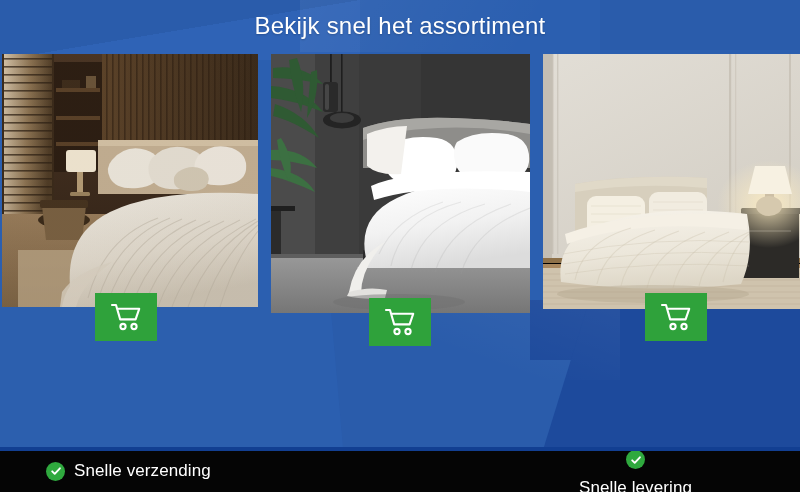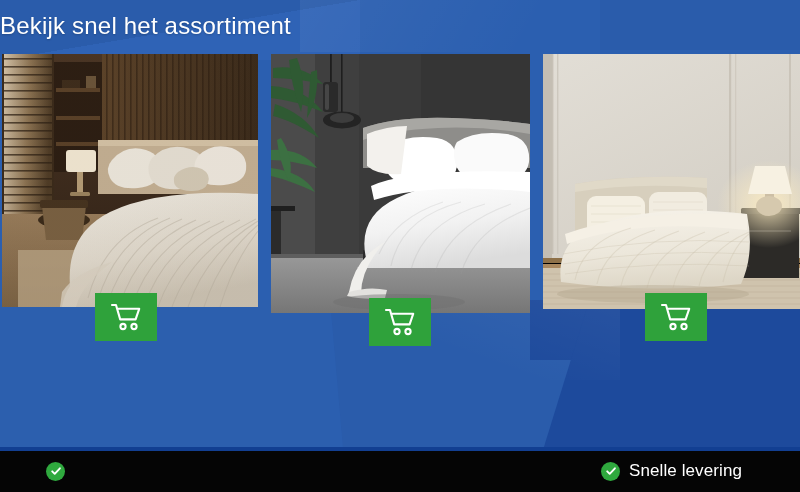--- a/index.html
+++ b/index.html
@@ -48,21 +48,21 @@
     background:linear-gradient(120deg, rgba(255,255,255,.055), rgba(255,255,255,0) 70%);
   }
   .facet-wedge {
     left:430px; top:300px; width:190px; height:80px;
     background:linear-gradient(200deg, rgba(255,255,255,.05), rgba(255,255,255,0) 75%);
   }
 
   
   .header {
     position:absolute; left:0; top:0; width:800px; height:52px;
-    display:flex; align-items:center; 
+    display:flex; align-items:center; justify-content:center;
     z-index:5;
   }
   .header-title {
     color:#ffffff;
     font-size:24px;
     letter-spacing:.2px;
     text-shadow:0 1px 2px rgba(0,0,0,.20);
     white-space:nowrap;
   }
 
@@ -103,21 +103,21 @@
     position:absolute; left:0; top:447px; width:800px; height:4px;
     background:#123f92; z-index:11;
   }
   .feature {
     position:absolute;
     display:flex; align-items:center; gap:9px;
     height:42px;
   }
   #feature-0 { left:46px;  }
   #feature-1 { left:317px; }
-  #feature-2 { left:601px; }
+  #feature-2 { left:579px;flex-direction:column; }
   .check-icon {
     width:19px; height:19px; border-radius:50%;
     background:#2fa93e;
     display:flex; align-items:center; justify-content:center;
     flex:0 0 auto;
   }
   .check-icon svg { width:12px; height:12px; display:block; }
   .feature-label {
     color:#ffffff; font-size:17px; white-space:nowrap;
     letter-spacing:.1px;
@@ -480,20 +480,21 @@
 
   <div class="footer-top-edge"></div>
   <div class="footer">
 
     <div class="feature" id="feature-0">
       <span class="check-icon">
         <svg viewBox="0 0 12 12" fill="none" stroke="#ffffff" stroke-width="1.9" stroke-linecap="round" stroke-linejoin="round">
           <path d="M2.2 6.3 L4.7 8.8 L9.9 3.3"></path>
         </svg>
       </span>
+      <span class="feature-label">Snelle verzending</span>
     </div>
 
 
     <div class="feature" id="feature-2">
       <span class="check-icon">
         <svg viewBox="0 0 12 12" fill="none" stroke="#ffffff" stroke-width="1.9" stroke-linecap="round" stroke-linejoin="round">
           <path d="M2.2 6.3 L4.7 8.8 L9.9 3.3"></path>
         </svg>
       </span>
       <span class="feature-label">Snelle levering</span>

